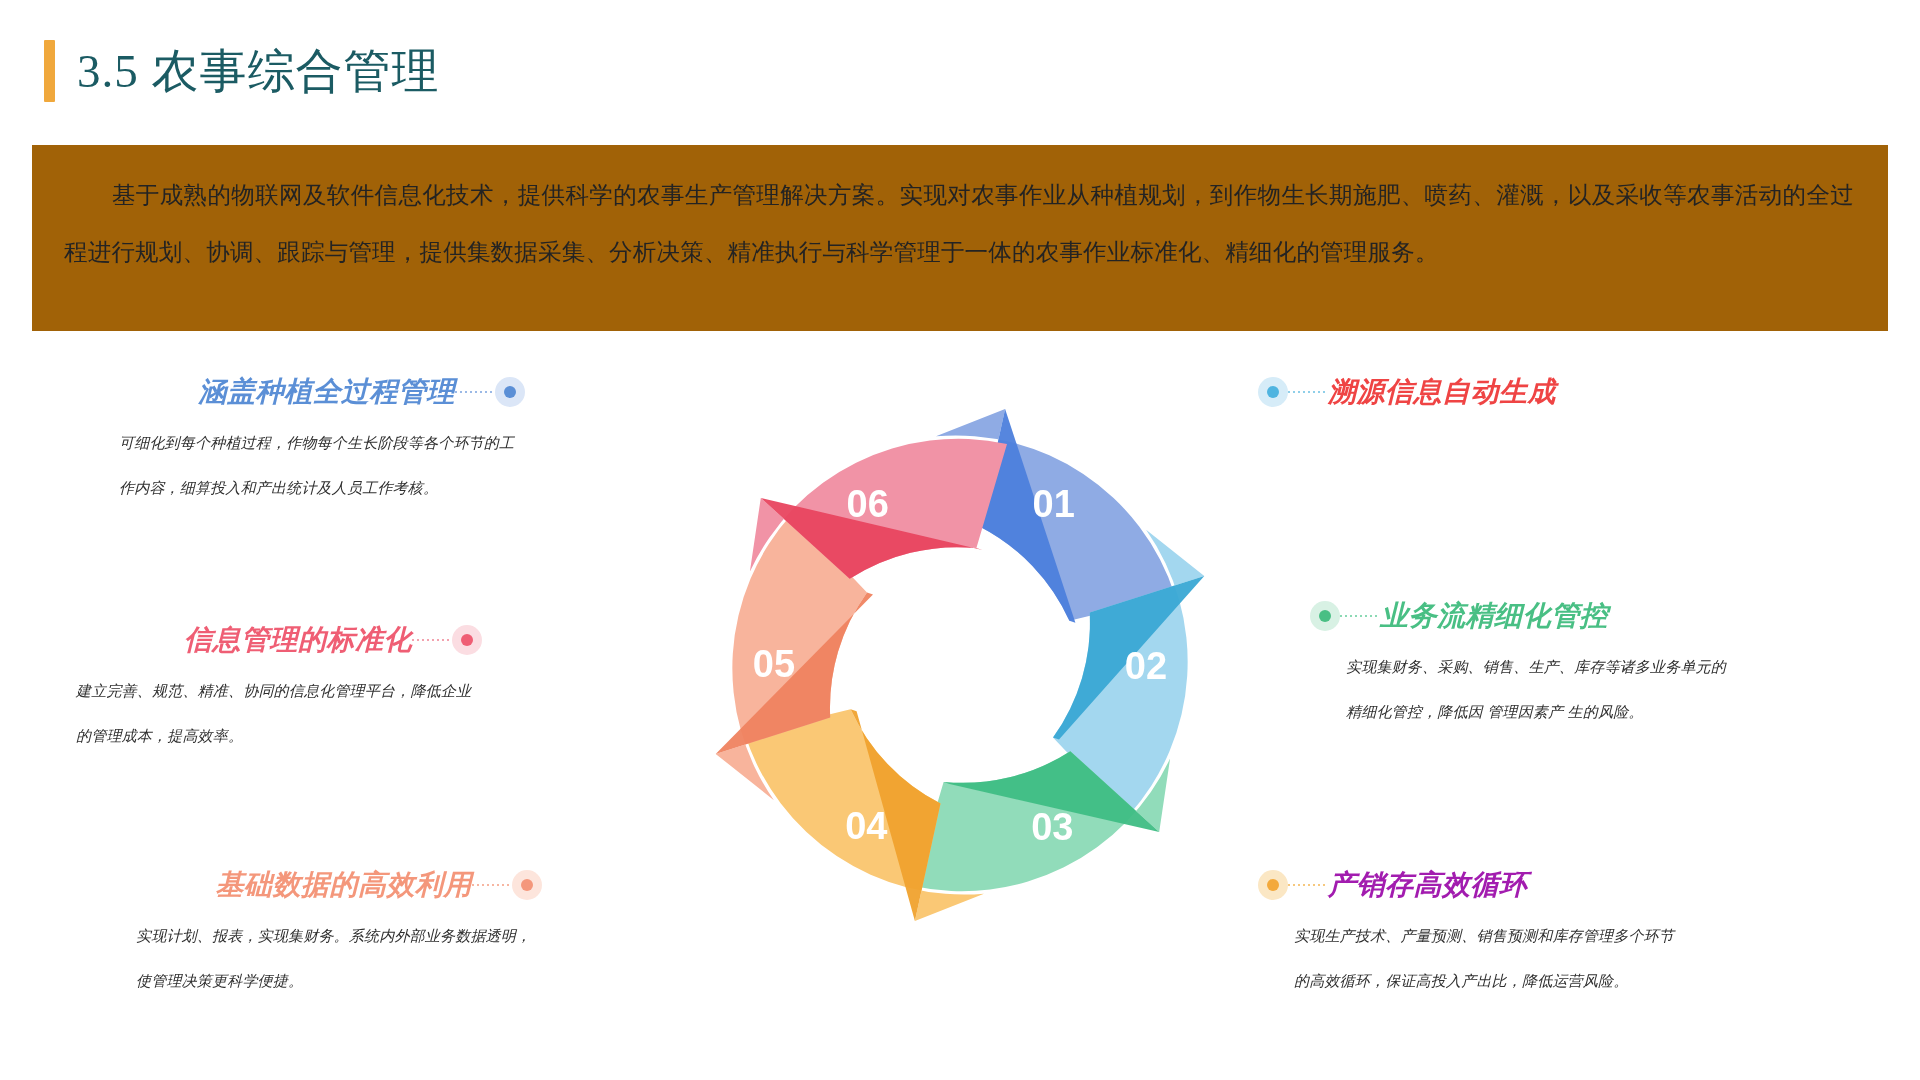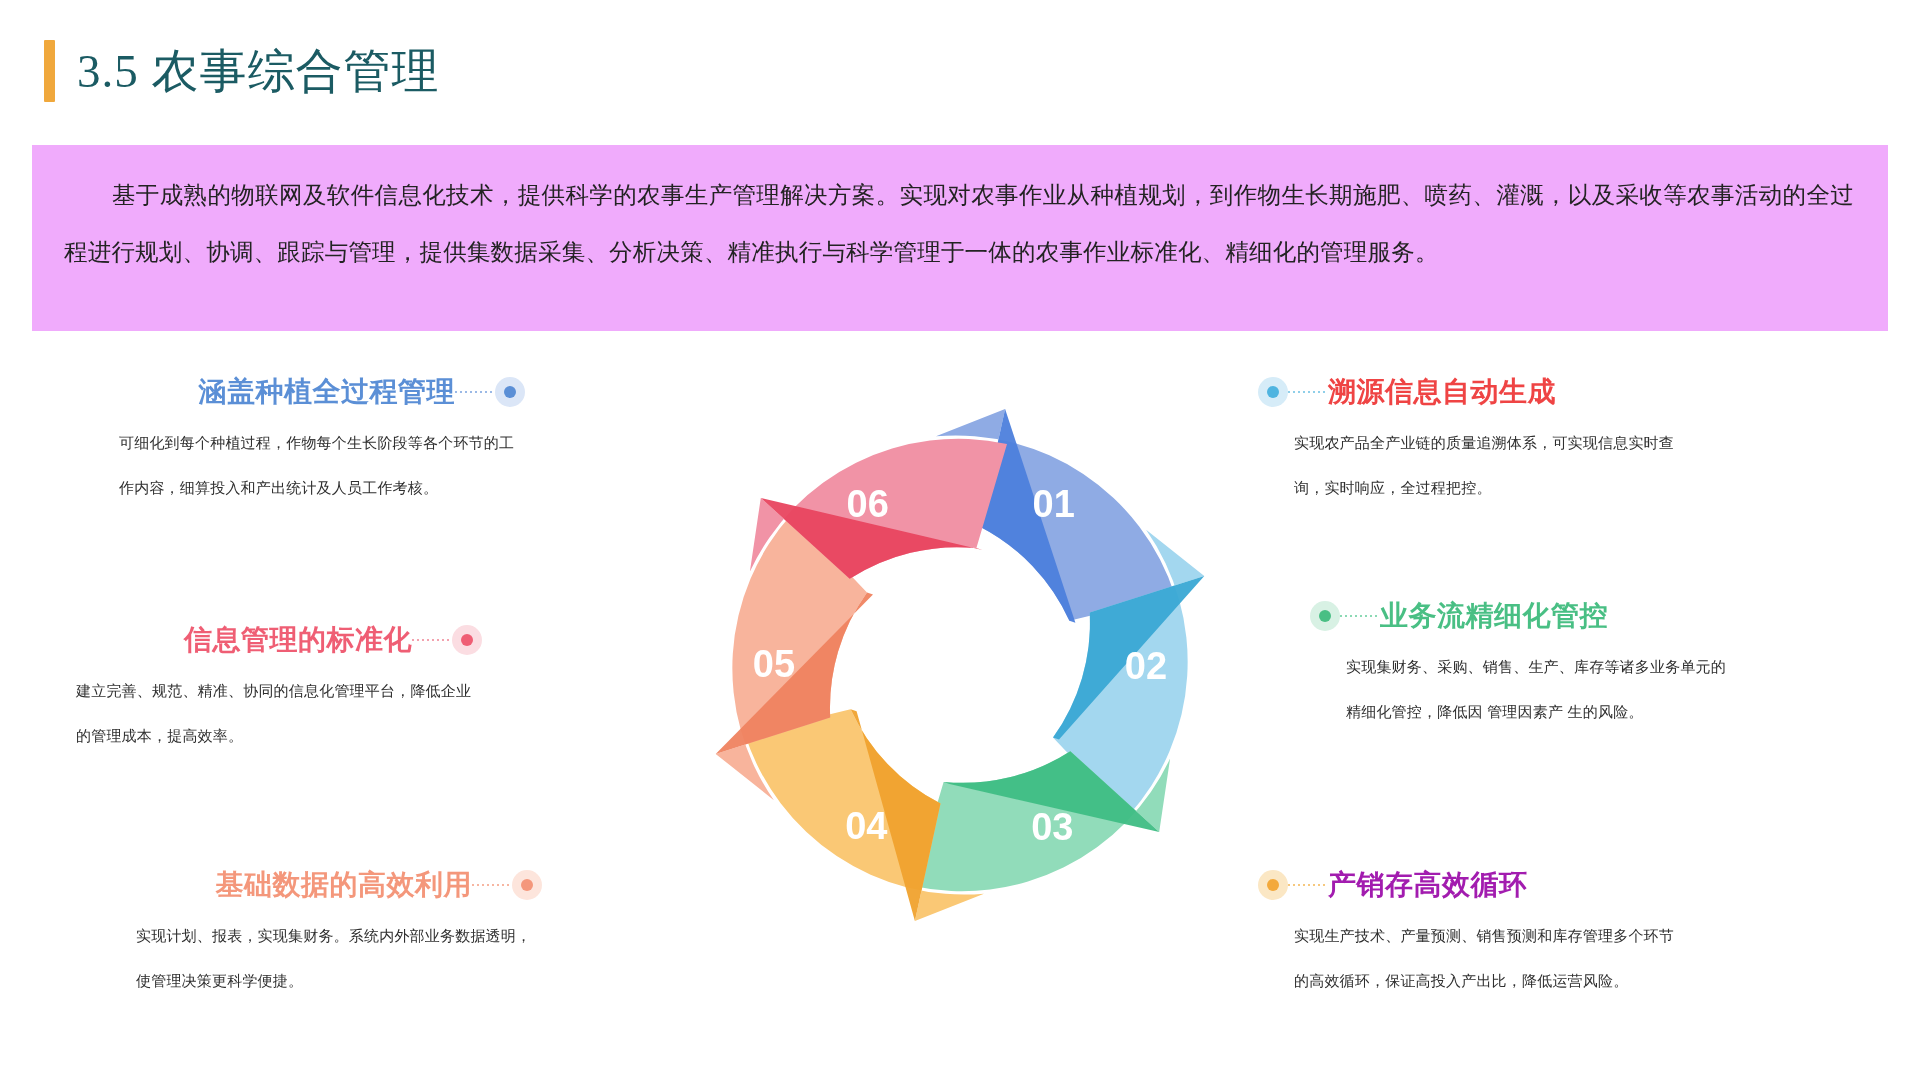--- a/index.html
+++ b/index.html
@@ -42,37 +42,38 @@
     font-family: "Liberation Serif", "DejaVu Serif", serif;
   }
 
   
   .intro-panel {
     position: absolute;
     left: 32px;
     top: 145px;
     width: 1856px;
     height: 186px;
-    background: #f0abfc;
+    background: #a16207;
     box-sizing: border-box;
     padding: 22px 34px 0 32px;
   }
   .intro-text {
     font-size: 23.5px;
     line-height: 57px;
     color: #232323;
     text-indent: 48px;
     text-align: justify;
     letter-spacing: 0.2px;
   }
 
   
   .feature {
     position: absolute;
     width: 430px;
+    font-style: italic;
   }
   .feature .head {
     display: flex;
     align-items: center;
     height: 40px;
     white-space: nowrap;
   }
   .feature.left .head { justify-content: flex-end; }
   .feature.right .head { justify-content: flex-start; }
 
@@ -188,21 +189,20 @@
 <div class="feature right" id="feat-02">
   <div class="head">
     <div class="marker" style="background: rgb(214, 236, 248);">
         <div class="core" style="background: rgb(79, 180, 224);"></div>
       </div>
     <svg class="dotline" viewBox="0 0 40 2">
         <line x1="0" y1="1" x2="40" y2="1" stroke="#8fcfe9" stroke-width="2" stroke-dasharray="2 3"></line>
       </svg>
     <div class="f-title" style="color: #ef4444;">溯源信息自动生成</div>
   </div>
-  <div class="f-body">实现农产品全产业链的质量追溯体系，可实现信息实时查询，实时响应，全过程把控。</div>
 </div>
 
 <div class="feature right" id="feat-03">
   <div class="head">
     <div class="marker" style="background: rgb(216, 241, 228);">
         <div class="core" style="background: rgb(73, 191, 132);"></div>
       </div>
     <svg class="dotline" viewBox="0 0 40 2">
         <line x1="0" y1="1" x2="40" y2="1" stroke="#8bd9b4" stroke-width="2" stroke-dasharray="2 3"></line>
       </svg>

